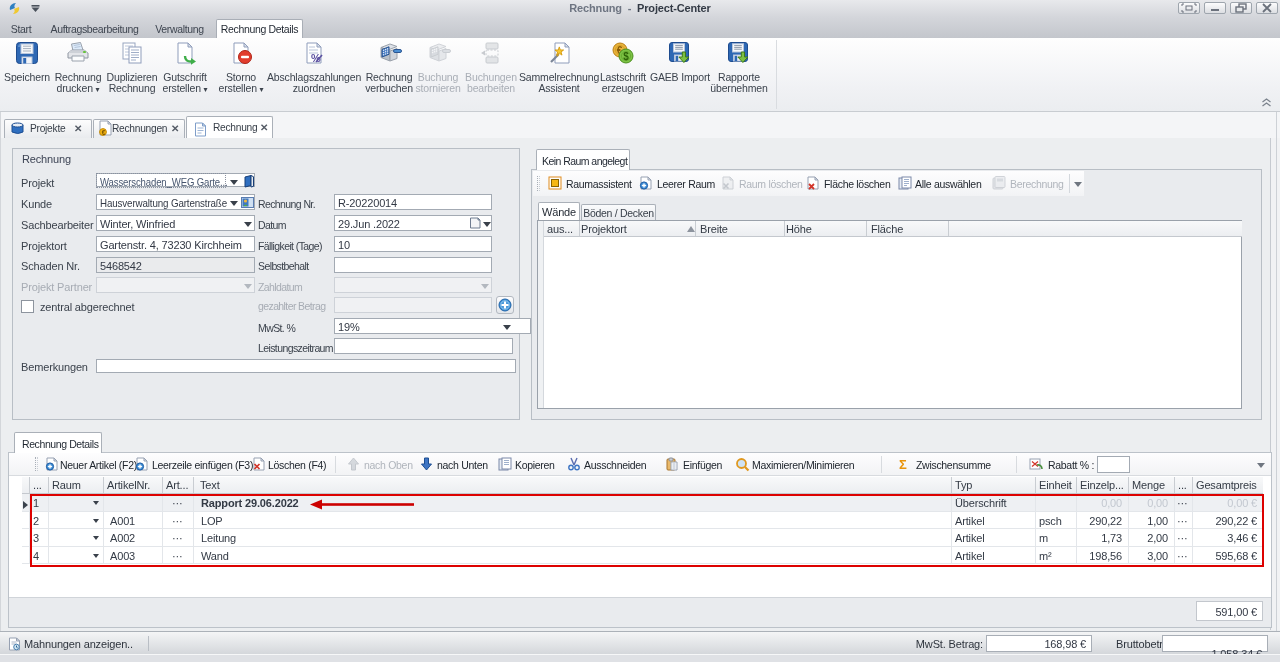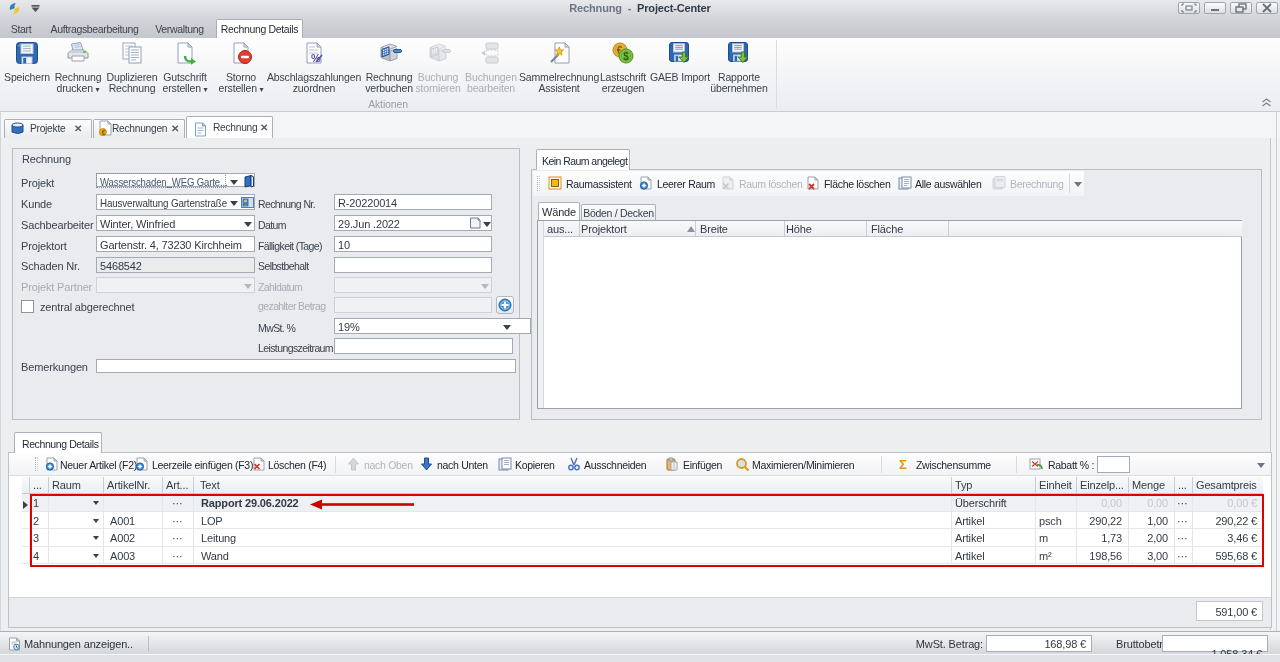--- a/index.html
+++ b/index.html
@@ -88,21 +88,20 @@
 
 <div class="abs" id="tabrow">
   <div class="abs rtab" style="left:2px;width:38px">Start</div>
   <div class="abs rtab" style="left:44px;width:101px">Auftragsbearbeitung</div>
   <div class="abs rtab" style="left:151px;width:57px">Verwaltung</div>
   <div class="abs" id="activeTab">Rechnung Details</div>
 </div>
 
 <div class="abs" id="ribbon">
   <div class="abs" id="rsep"></div>
-  <div class="abs" id="aktionen">Aktionen</div>
   <div class="abs" style="left:1261px;top:59px"><svg width="11" height="9" viewBox="0 0 11 9">
         <path d="M1.5 4 L5.5 1 L9.5 4 M1.5 8 L5.5 5 L9.5 8" fill="none" stroke="#7c838d" stroke-width="1.3"></path>
       </svg></div>
   <div class="abs rbtn" style="left:1px;width:52px">
     <svg class="ricon" width="24" height="24" viewBox="0 0 24 24">
         <g>
           <rect x="1.5" y="1.5" width="21" height="21" rx="3" fill="#2e68b4" stroke="#1e4c8f"></rect>
           <path d="M3 6 q0 -3 3 -3.5 l-1 3.5 z" fill="#6f9ed6" opacity=".7"></path>
           <rect x="6" y="3" width="12" height="9.5" fill="#f6f8fa" stroke="#b8c6dc"></rect>
           <path d="M8 5.2 h8 M8 7.6 h8 M8 10 h8" stroke="#a6b0bd" fill="none"></path>

